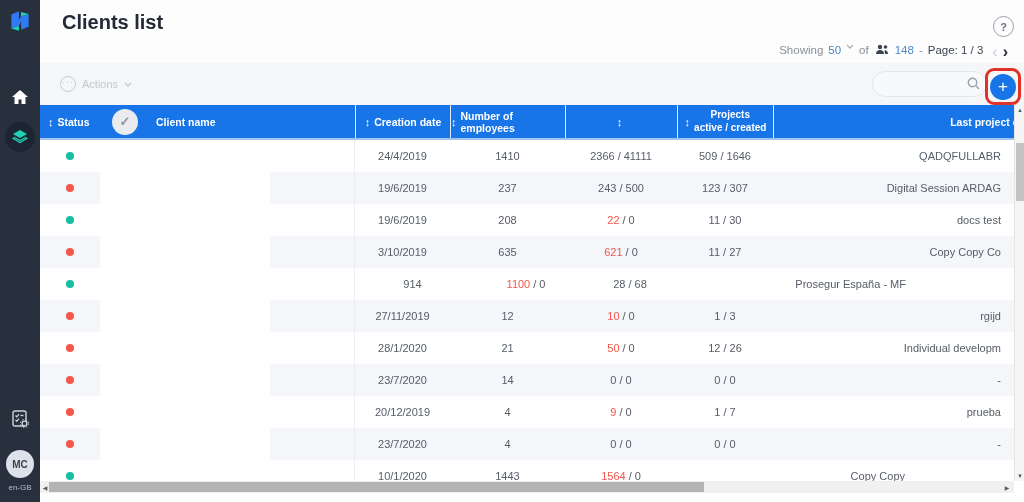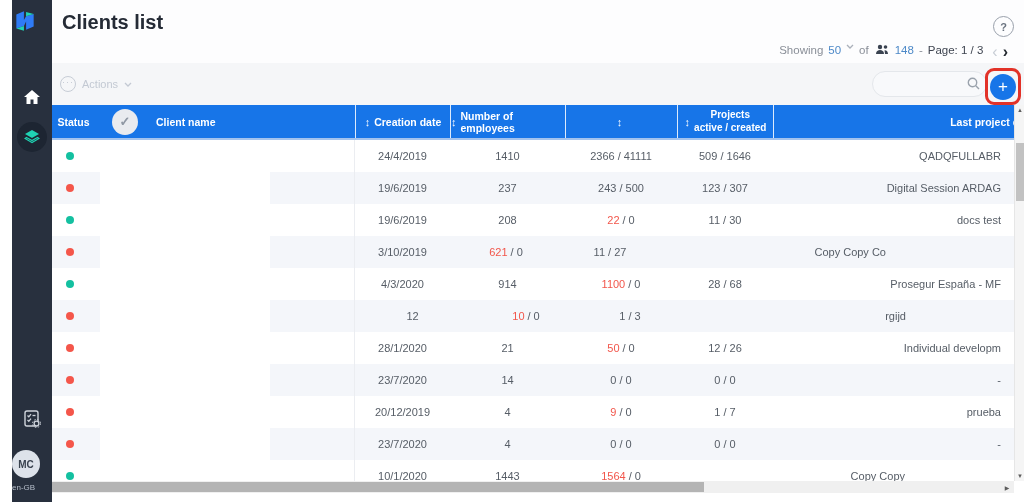--- a/index.html
+++ b/index.html
@@ -1,19 +1,19 @@
 <!DOCTYPE html>
 <html style="--blue: #1775e8; --green: #14c0a0; --red-dot: #f4564a; --alert: #f2564b; --link-blue: #4d89c8; --ann-red: #e23228; --sidebar-bg: #28303e;"><head>
 <meta charset="utf-8">
 <style>
   * { box-sizing: border-box; margin: 0; padding: 0; }
   html,body { width:1024px; height:502px; overflow:hidden; font-family:"Liberation Sans", sans-serif; background:#fff; position:relative; }
 
   
-  .sidebar { position:absolute; left:0; top:0; width:40px; height:502px; background:var(--sidebar-bg,#28303e); display:flex; flex-direction:column; z-index:10;margin-left:12px; }
+  .sidebar { position:absolute; left:0; top:0; width:40px; height:502px; background:var(--sidebar-bg,#28303e); display:flex; flex-direction:column; align-items:center; z-index:10; }
   .side-logo { margin-top:8px; width:26px; height:26px; }
   .side-icon { width:40px; height:34px; display:flex; align-items:center; justify-content:center; cursor:pointer; }
   .side-home { margin-top:46px; }
   .side-layers { margin-top:6px; }
   .active-circle { width:30px; height:30px; border-radius:50%; background:#1d2532; display:flex; align-items:center; justify-content:center; }
   .side-spacer { flex:1; }
   .side-settings { margin-bottom:14px; }
   .avatar { width:28px; height:28px; border-radius:50%; background:#dde2ea; color:#39424f; font-size:10px; font-weight:bold; display:flex; align-items:center; justify-content:center; }
   .lang { font-size:8px; color:#b7bfcb; margin:5px 0 10px 0; }
 
@@ -255,54 +255,55 @@
   </div>
 
   <div class="row">
     <div class="cell c-status">
           <span class="dot r"></span>
         </div>
     <div class="cell c-client">
           <span class="redaction"></span>
         </div>
     <div class="cell c-date">3/10/2019</div>
+    <div class="cell c-emp">635</div>
     <div class="cell c-part">
       <span class="p-created alert">621</span>
           <span class="sep">/</span>
           <span>0</span>
     </div>
     <div class="cell c-proj">11 / 27</div>
     <div class="cell c-last">Copy Copy Co</div>
   </div>
 
   <div class="row">
     <div class="cell c-status">
           <span class="dot g"></span>
         </div>
     <div class="cell c-client">
           <span class="redaction"></span>
         </div>
-    <div class="cell c-date">4/3/2020</div>
     <div class="cell c-emp">914</div>
     <div class="cell c-part">
       <span class="p-created alert">1100</span>
           <span class="sep">/</span>
           <span>0</span>
     </div>
     <div class="cell c-proj">28 / 68</div>
     <div class="cell c-last">Prosegur España - MF</div>
   </div>
 
   <div class="row">
     <div class="cell c-status">
           <span class="dot r"></span>
         </div>
     <div class="cell c-client">
           <span class="redaction"></span>
         </div>
+    <div class="cell c-date">27/11/2019</div>
     <div class="cell c-emp">12</div>
     <div class="cell c-part">
       <span class="p-created alert">10</span>
           <span class="sep">/</span>
           <span>0</span>
     </div>
     <div class="cell c-proj">1 / 3</div>
     <div class="cell c-last">rgijd</div>
   </div>
 

